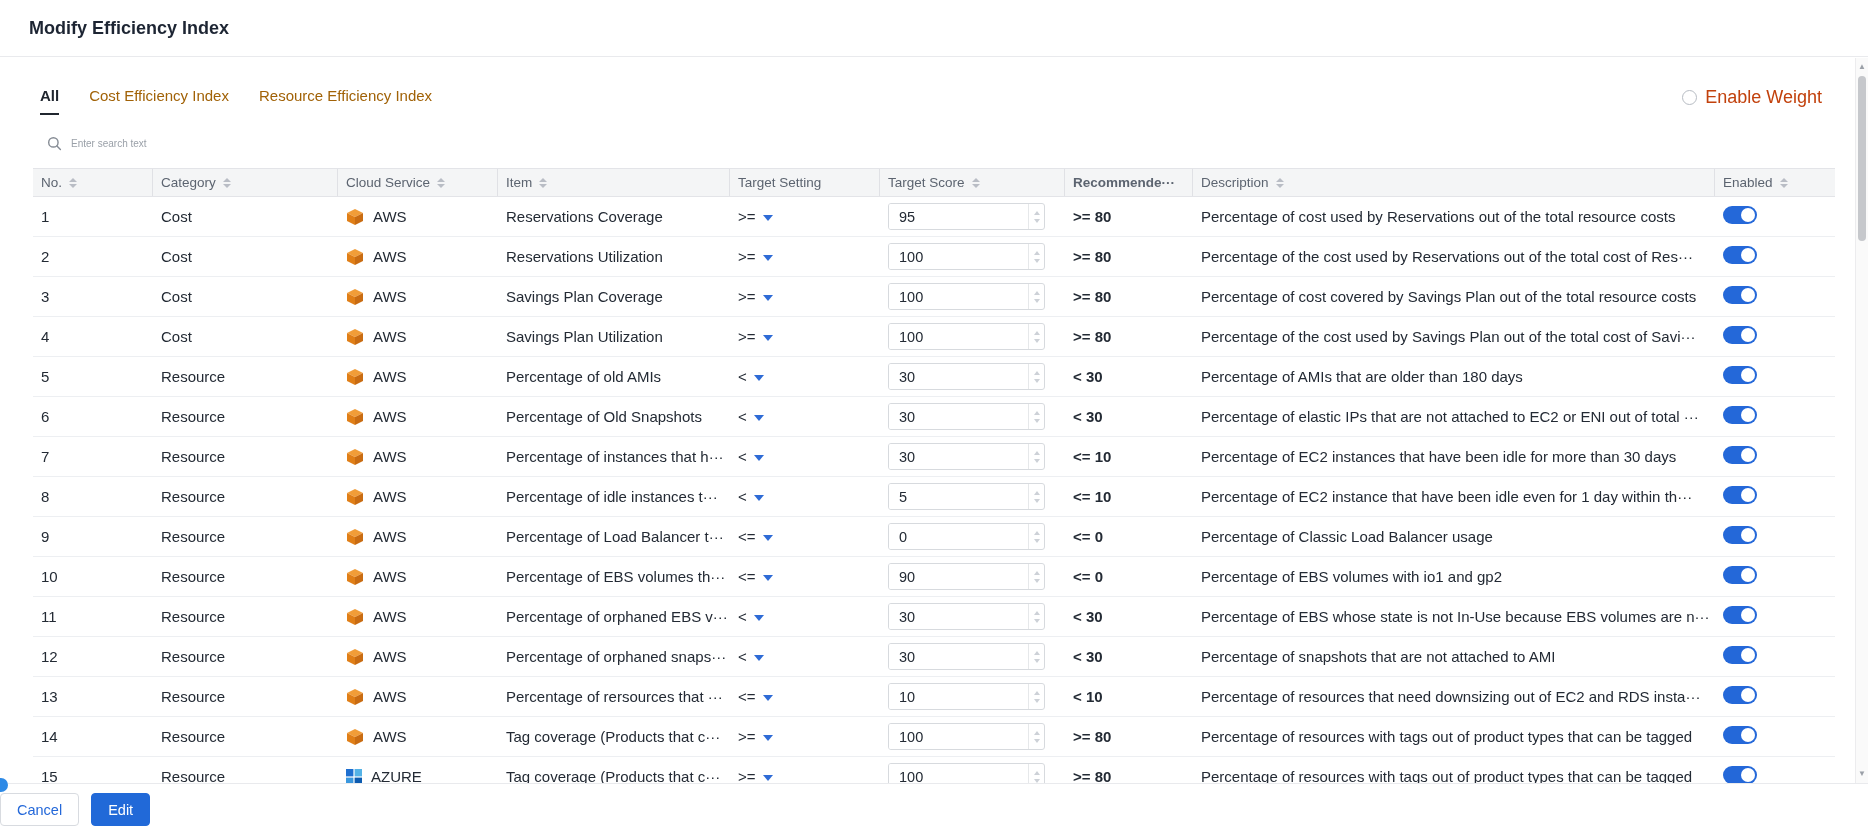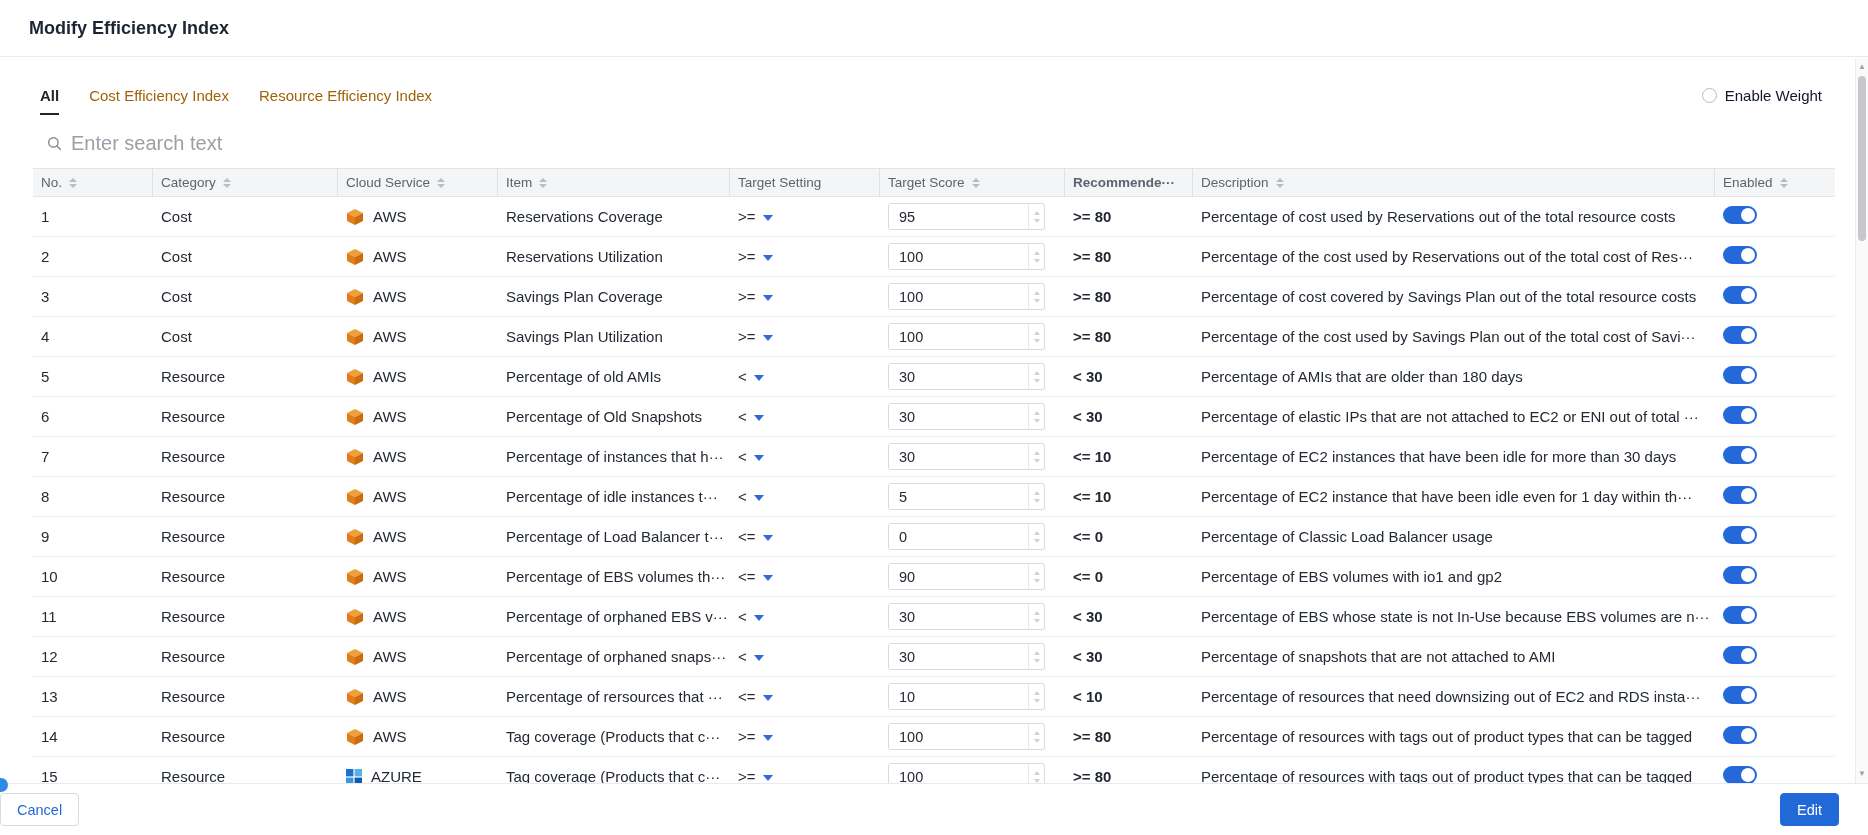--- a/index.html
+++ b/index.html
@@ -57,35 +57,35 @@
     gap: 8px;
     cursor: pointer;
   }
   .radio {
     width: 15px; height: 15px;
     border: 1px solid #b7bcc3;
     border-radius: 50%;
     background: #fff;
     display: inline-block;
   }
-  .enable-weight-label { font-size: 15px; color: #0f172a; }
+  .enable-weight-label { font-size: 18px; color: #c2410c; }
 
   
   .search-row {
     margin-top: 16px;
     padding-left: 47px;
     display: flex;
     align-items: center;
     gap: 9px;
     height: 24px;
   }
   .search-input {
     border: none;
     outline: none;
-    font-size: 20px;
+    font-size: 10px;
     font-family: "Liberation Sans", sans-serif;
     color: #15803d;
     width: 320px;
     background: transparent;
   }
   .search-input::placeholder { color: #9aa0a8; }
 
   
   .table { margin: 13px 33px 0 33px; }
   .thead {
@@ -210,21 +210,21 @@
 
   
   .footer {
     position: absolute;
     left: 0; right: 0; bottom: 0;
     height: 52px;
     background: #fff;
     border-top: 1px solid #e9eaed;
     display: flex;
     align-items: center;
-    justify-content: space-between;
+    justify-content: flex-start;
     gap: 12px;
     padding-right: 29px;
   }
   .btn {
     height: 33px;
     padding: 0 16px;
     border-radius: 4px;
     font-size: 14.5px;
     font-family: "Liberation Sans", sans-serif;
     cursor: pointer;

